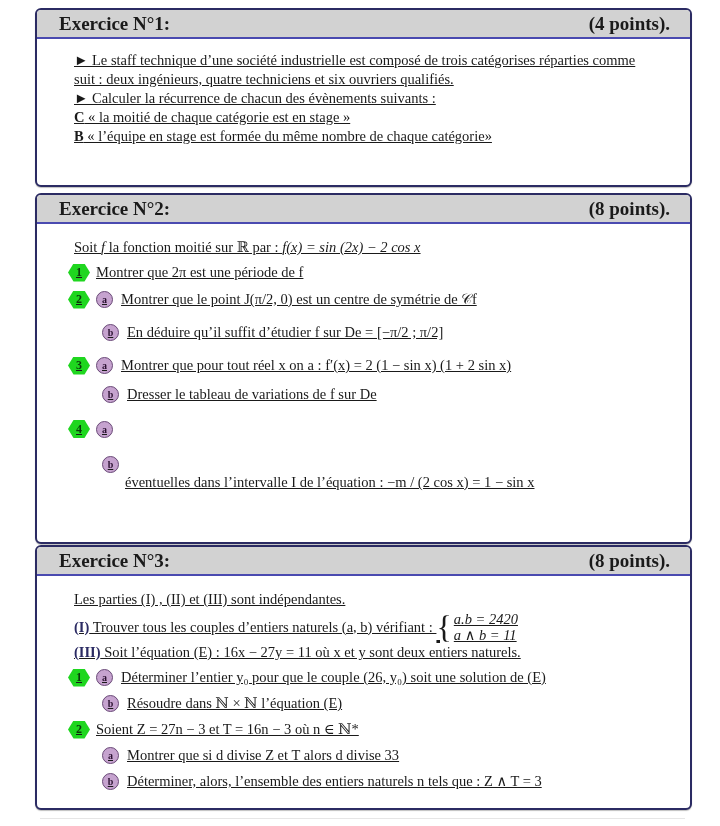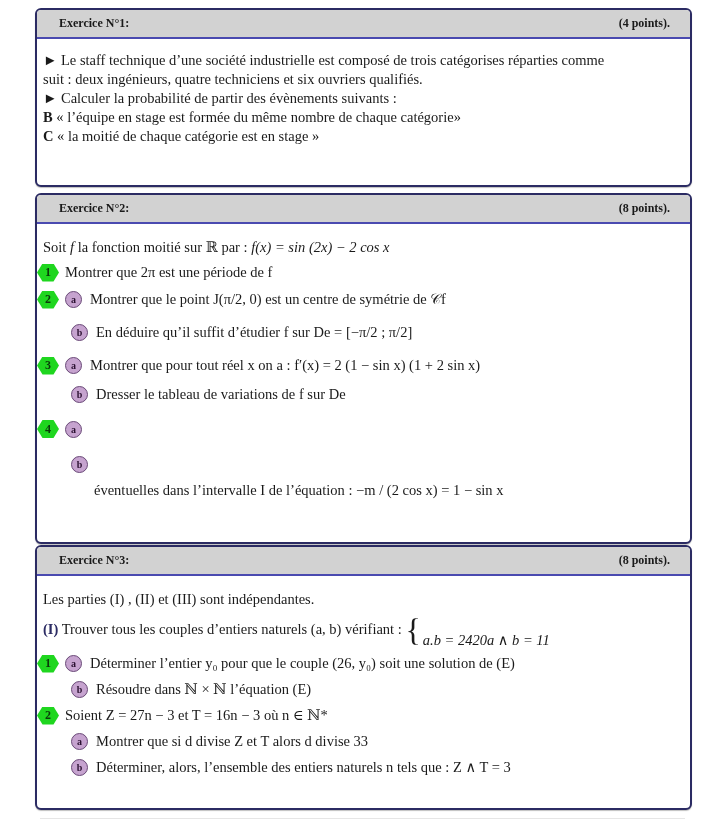--- a/index.html
+++ b/index.html
@@ -9,23 +9,23 @@
   }
   .box {
     position:absolute; left:35px; width:653px;
     border:2px solid #2b2b63; border-radius:6px; background:#fff;
     box-shadow: 0 1px 1px rgba(0,0,0,0.25);
   }
   .box-head {
     height:27px; background:#d2d2d2; border-bottom:2px solid #4a4ab0;
     border-radius:4px 4px 0 0;
     display:flex; justify-content:space-between; align-items:center;
-    padding:0 20px 0 22px; font-weight:bold; font-size:12px;
+    padding:0 20px 0 22px; font-weight:bold; font-size:19px;
   }
-  .box-body { padding:10px 20px 10px 6px; line-height:19px; }
+  .box-body { padding:10px 20px 10px 37px; line-height:19px;text-decoration:underline; }
   #box1 { top:8px; height:175px; }
   #box2 { top:193px; height:347px; }
   #box3 { top:545px; height:261px; }
   .line { white-space:nowrap; }
   .item { display:flex; align-items:center; white-space:nowrap; }
   .hex {
     display:inline-flex; width:22px; height:18px; align-items:center; justify-content:center;
     background:#1fd61f; color:#0a3a0a; font-weight:bold; font-size:12px;
     clip-path:polygon(25% 0,75% 0,100% 50%,75% 100%,25% 100%,0 50%);
     margin-right:6px; flex:0 0 auto;
@@ -33,36 +33,36 @@
   .circ {
     display:inline-flex; width:15px; height:15px; border-radius:50%;
     background:#c6a3cf; border:1px solid #6a4a78; color:#2a1030; font-weight:bold;
     font-size:10px; align-items:center; justify-content:center; margin-right:8px; flex:0 0 auto;
   }
   .indent { padding-left:28px; }
   .ital { font-style:italic; }
   .roman { color:#2b2b63; font-weight:bold; }
   .sys { display:inline-flex; align-items:center; vertical-align:middle; }
   .sys .brace { font-size:32px; line-height:32px; margin-right:2px; }
-  .sys .rows { display:flex; flex-direction:row; line-height:16px; font-style:italic;margin-top:21px; }
+  .sys .rows { display:flex; flex-direction:column; line-height:16px; font-style:italic; }
 </style>
 </head>
 <body>
 
 <div class="box" id="box1">
   <div class="box-head">
     <span>Exercice N°1:</span>
     <span>(4 points).</span>
   </div>
   <div class="box-body" style="padding-top:12px;">
     <div class="line">► Le staff technique d’une société industrielle est composé de trois catégorises réparties comme</div>
     <div class="line">suit : deux ingénieurs, quatre techniciens et six ouvriers qualifiés.</div>
-    <div class="line">► Calculer la probabilité de partir des évènements suivants :</div>
+    <div class="line">► Calculer la récurrence de chacun des évènements suivants :</div>
+    <div class="line"><b>C</b><span> « la moitié de chaque catégorie est en stage »</span></div>
     <div class="line"><b>B</b><span> « l’équipe en stage est formée du même nombre de chaque catégorie»</span></div>
-    <div class="line"><b>C</b><span> « la moitié de chaque catégorie est en stage »</span></div>
   </div>
 </div>
 
 <div class="box" id="box2">
   <div class="box-head">
     <span>Exercice N°2:</span>
     <span>(8 points).</span>
   </div>
   <div class="box-body" style="padding-top:14px;">
     <div class="line">
@@ -94,41 +94,44 @@
       <span>Dresser le tableau de variations de f sur De</span>
     </div>
 
     <div class="item" style="margin-top:16px;margin-left:-6px;">
       <span class="hex">4</span>
       <span class="circ">a</span>
     </div>
     <div class="item indent" style="margin-top:18px;">
       <span class="circ">b</span>
     </div>
-    <div class="line" style="padding-left:51px;margin-top:8px;">éventuelles dans l’intervalle I de l’équation : −m / (2 cos x) = 1 − sin x</div>
+    <div class="line" style="padding-left:51px;">éventuelles dans l’intervalle I de l’équation : −m / (2 cos x) = 1 − sin x</div>
   </div>
 </div>
 
 <div class="box" id="box3">
   <div class="box-head">
     <span>Exercice N°3:</span>
     <span>(8 points).</span>
   </div>
   <div class="box-body" style="padding-top:14px;">
     <div class="line">Les parties (I) , (II) et (III) sont indépendantes.</div>
     <div class="item" style="margin-top:2px;">
       <span class="roman">(I)</span>
       <span style="white-space:pre;"> Trouver tous les couples d’entiers naturels (a, b) vérifiant : </span>
       <span class="sys">
         <span class="brace">{</span>
         <span class="rows">
           <span>a.b = 2420</span>
           <span>a ∧ b = 11</span>
         </span>
       </span>
+    </div>
+    <div class="line">
+      <span class="roman">(III)</span><span> Soit l’équation (E) : 16x − 27y = 11 où x et y sont deux entiers naturels.</span>
     </div>
 
     <div class="item" style="margin-top:6px;margin-left:-6px;">
       <span class="hex">1</span>
       <span class="circ">a</span>
       <span>Déterminer l’entier y₀ pour que le couple (26, y₀) soit une solution de (E)</span>
     </div>
     <div class="item indent" style="margin-top:7px;">
       <span class="circ">b</span>
       <span>Résoudre dans ℕ × ℕ l’équation (E)</span>

